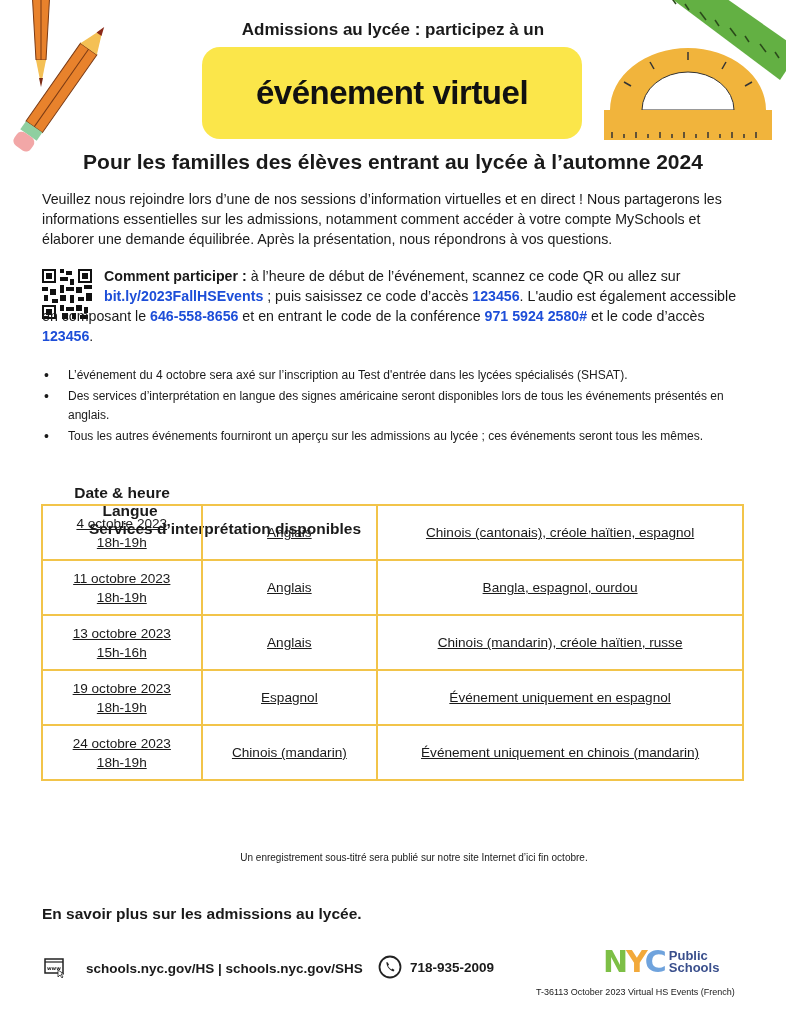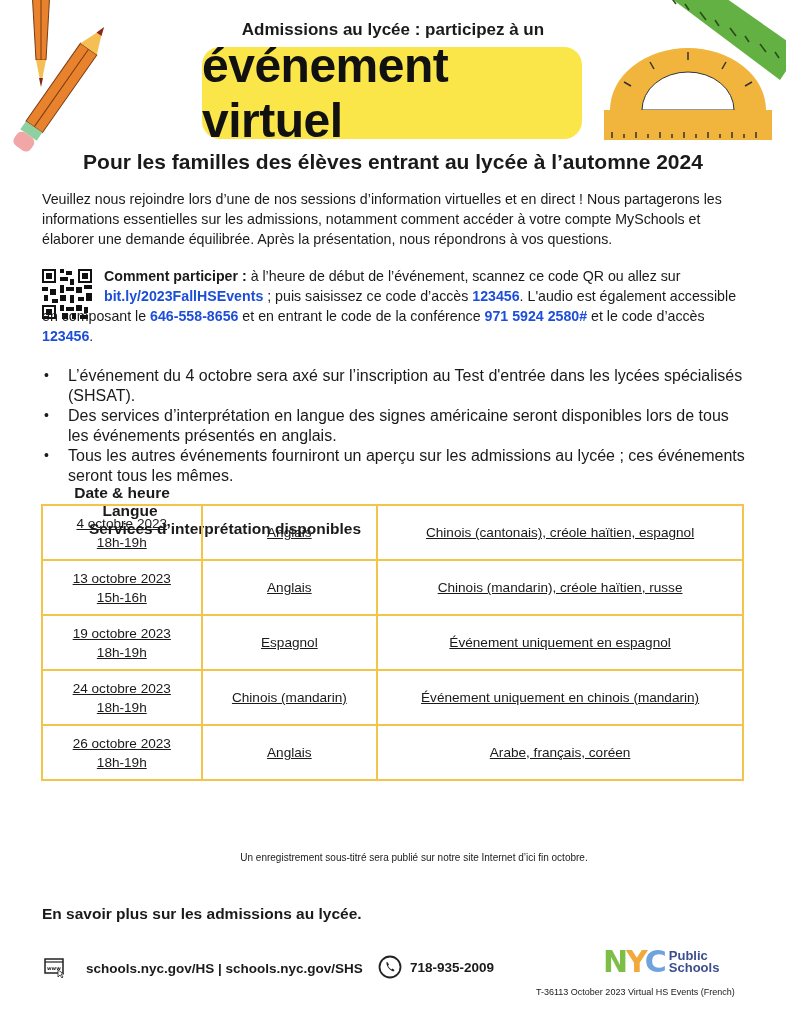--- a/index.html
+++ b/index.html
@@ -9,33 +9,33 @@
   .deco { position: absolute; }
   .pencil1 { left: 10px; top: -10px; width: 60px; height: 110px; }
   .pencil2 { left: 0px; top: 10px; width: 120px; height: 160px; }
   .ruler { left: 640px; top: -10px; width: 150px; height: 90px; }
   .protractor { left: 600px; top: 48px; width: 176px; height: 96px; }
 
   .top-line { position: absolute; top: 20px; left: 0; width: 786px; text-align: center;
     font-size: 17px; font-weight: bold; }
   .title-box { position: absolute; left: 202px; top: 47px; width: 380px; height: 92px;
     background: #fbe64a; border-radius: 18px; display: flex; align-items: center; justify-content: center; }
-  .title-box span { font-size: 48px; font-weight: bold; color: #111; letter-spacing: -0.5px; }
+  .title-box span { font-size: 33px; font-weight: bold; color: #111; letter-spacing: -0.5px; }
   .subtitle { position: absolute; top: 150px; left: 0; width: 786px; text-align: center;
     font-size: 21px; font-weight: bold; }
 
   .intro { position: absolute; left: 42px; top: 189px; width: 710px; font-size: 14.2px; line-height: 20px; }
 
   .qr { position: absolute; left: 42px; top: 269px; width: 50px; height: 50px; }
   .participate { position: absolute; left: 42px; top: 266px; width: 712px; font-size: 14.2px; line-height: 20px; }
   .participate .indent { display: inline-block; width: 62px; }
   .participate b { font-weight: bold; }
   .blue { color: #1d4ed8; font-weight: bold; }
 
-  .bullets { position: absolute; left: 42px; top: 366px; width: 710px; font-size: 16px; line-height: 19.5px; list-style: none; }
+  .bullets { position: absolute; left: 42px; top: 366px; width: 710px; font-size: 12px; line-height: 19.5px; list-style: none; }
   .bullets li { position: relative; padding-left: 26px; margin-bottom: 1px; }
   .bullets li::before { content: "•"; position: absolute; left: 2px; top: 0; font-size: 14px; }
 
   .tbl-head { position: absolute; top: 484px; left: 42px; width: 702px; display: flex; font-size: 15.5px; font-weight: bold; flex-direction: column; }
   .tbl-head div { text-align: center; }
   .c1 { width: 160px; } .c2 { width: 176px; } .c3 { width: 366px; }
 
   table { position: absolute; left: 41px; top: 504px; width: 703px; border-collapse: collapse; text-decoration: underline; }
   td { border: 2px solid #f2c44a; height: 55px; text-align: center; vertical-align: middle;
     font-size: 13.6px; line-height: 19px; padding: 0 4px; }
@@ -170,38 +170,38 @@
   <div class="c3">Services d’interprétation disponibles</div>
 </div>
 <table>
   <tbody id="tbody">
       <tr>
         <td class="c1"><span>4 octobre 2023</span><br><span>18h-19h</span></td>
         <td class="c2">Anglais</td>
         <td class="c3">Chinois (cantonais), créole haïtien, espagnol</td>
       </tr>
       <tr>
+        <td class="c1"><span>11 octobre 2023</span><br><span>18h-19h</span></td>
+        <td class="c2">Anglais</td>
+        <td class="c3">Bangla, espagnol, ourdou</td>
+      </tr>
+      <tr>
         <td class="c1"><span>13 octobre 2023</span><br><span>15h-16h</span></td>
         <td class="c2">Anglais</td>
         <td class="c3">Chinois (mandarin), créole haïtien, russe</td>
       </tr>
       <tr>
         <td class="c1"><span>19 octobre 2023</span><br><span>18h-19h</span></td>
         <td class="c2">Espagnol</td>
         <td class="c3">Événement uniquement en espagnol</td>
       </tr>
       <tr>
         <td class="c1"><span>24 octobre 2023</span><br><span>18h-19h</span></td>
         <td class="c2">Chinois (mandarin)</td>
         <td class="c3">Événement uniquement en chinois (mandarin)</td>
-      </tr>
-      <tr>
-        <td class="c1"><span>26 octobre 2023</span><br><span>18h-19h</span></td>
-        <td class="c2">Anglais</td>
-        <td class="c3">Arabe, français, coréen</td>
       </tr>
     </tbody>
 </table>
 
 <div class="note">Un enregistrement sous-titré sera publié sur notre site Internet d’ici fin octobre.</div>
 <div class="learn">En savoir plus sur les admissions au lycée.</div>
 
 <div class="footer-web">
   <svg width="22" height="20" viewBox="0 0 22 20">
     <rect x="1" y="1" width="18" height="14" fill="#fff" stroke="#222" stroke-width="1.5"></rect>

